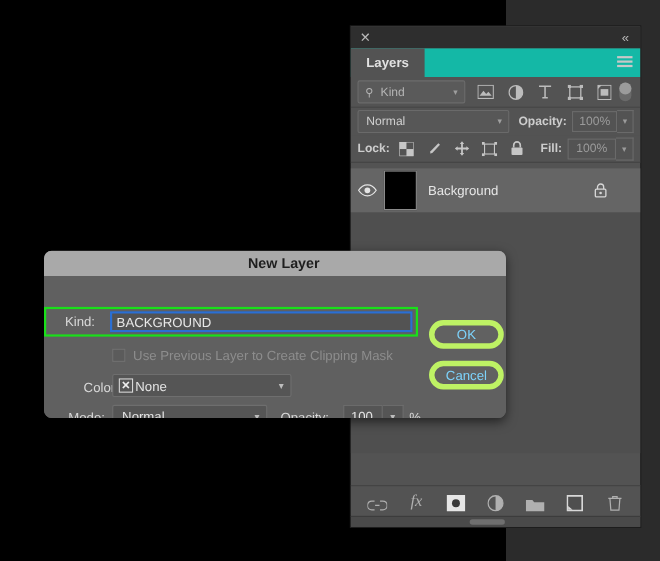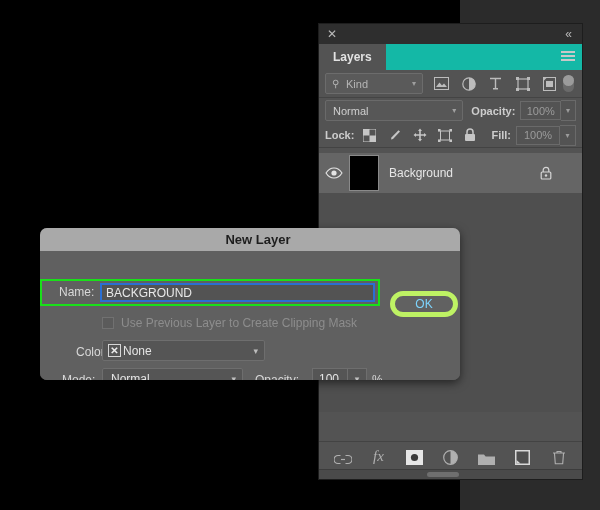--- a/index.html
+++ b/index.html
@@ -640,21 +640,21 @@
 
   <div class="dialog">
 
     <div class="dlg-title">
       <span>New Layer</span>
     </div>
 
     <div class="dlg-body">
 
       <div class="name-highlight"></div>
-      <div class="name-label">Name:</div>
+      <div class="name-label">Kind:</div>
       <input class="name-input" type="text" value="BACKGROUND" style="">
 
       <div class="clip-row">
         <div class="clip-box"></div>
         <div class="clip-text">Use Previous Layer to Create Clipping Mask</div>
       </div>
 
       <div class="row-label" style="left:36px; top:94px;">Color:</div>
       <div class="dd" style="left:62px; top:89px; width:163px; height:21px;">
         <span class="xbox">✕</span>
@@ -669,16 +669,19 @@
       </div>
 
       <div class="row-label" style="left:215px; top:122px;">Opacity:</div>
       <div class="opa-field" style="left:272px; top:117px; width:36px; height:21px;">100</div>
       <div class="opa-caret" style="left:308px; top:117px; width:19px; height:21px;">▾</div>
       <div class="pct" style="left:332px; top:122px;">%</div>
 
       <div class="btn" style="left:350px; top:24px;">
         <span>OK</span>
       </div>
+      <div class="btn" style="left:350px; top:61px;">
+        <span>Cancel</span>
+      </div>
     </div>
   </div>
 
 </div>
 
 </body></html>

